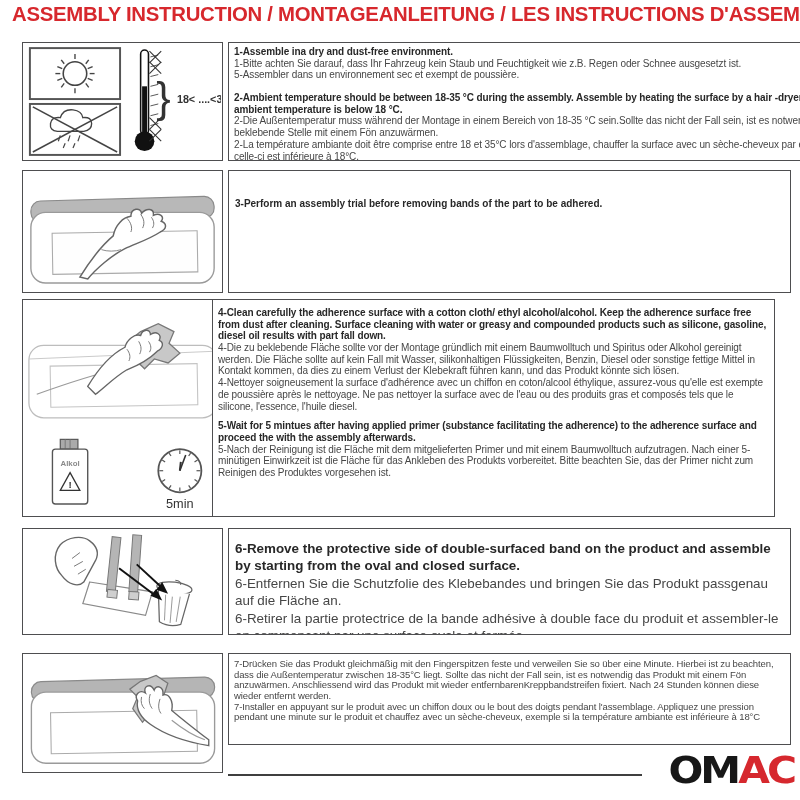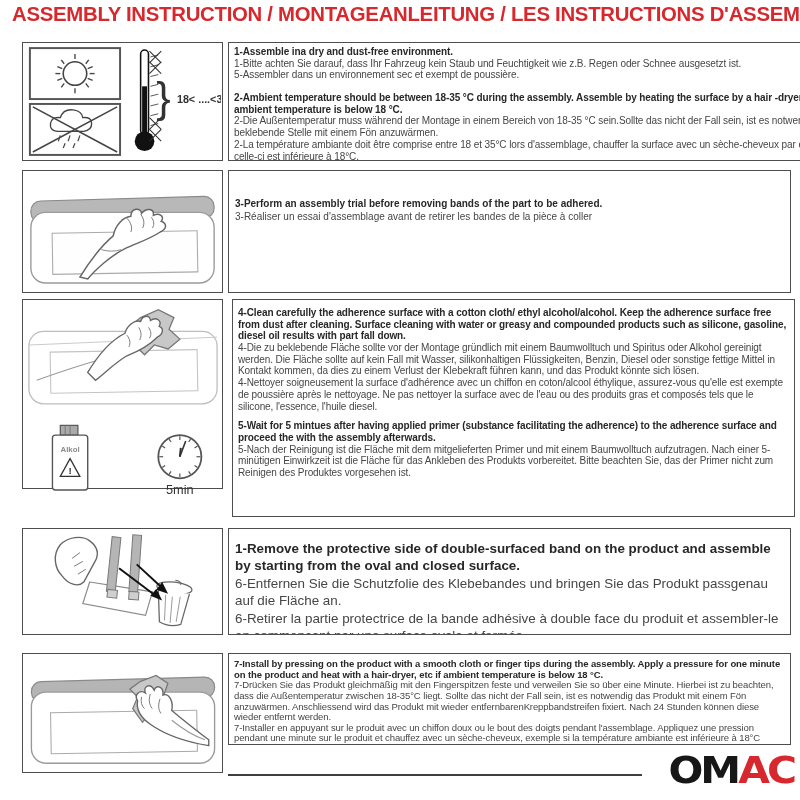--- a/index.html
+++ b/index.html
@@ -120,24 +120,23 @@
       <rect x="6" y="26" width="187" height="22" rx="10" fill="#b8b8b8" stroke="#8a8a8a" stroke-width="1.2" transform="rotate(-1.6 100 37)"></rect>
       <rect x="6" y="40" width="187" height="72" rx="15" fill="#ffffff" stroke="#9a9a9a" stroke-width="1.4"></rect>
       <rect x="28" y="60" width="148" height="42" fill="#fefefe" stroke="#ababab" stroke-width="1.1" transform="rotate(-1 100 80)"></rect>
       <path d="M56,106 C66,90 78,74 90,64 C92,53 100,45 108,44 C108,36 118,34 119,41 C124,35 132,36 131,43 C137,40 143,44 139,49 C145,51 145,57 138,60 C126,68 112,72 102,77 C88,84 72,98 64,108 Z" fill="#ffffff" stroke="#666" stroke-width="1.5"></path>
       <path d="M104,46 C108,50 110,56 108,60 M118,42 C122,47 122,52 120,56 M129,45 C132,49 132,53 130,56" fill="none" stroke="#777" stroke-width="1"></path>
       <path d="M78,78 C84,80 92,80 98,78" fill="none" stroke="#888" stroke-width="1"></path>
     </svg>
   </div>
   <div class="cell txtcell big pad2" style="left:228px;top:170px;width:563px;height:123px;">
     <p class="en">3-Perform an assembly trial before removing bands of the part to be adhered.</p>
-    <p class="fr">3-Réaliser un essai d'assemblage avant de retirer les bandes de la pièce à coller</p>
-  </div>
-
-  <div class="cell imgcell" style="left:22px;top:299px;width:201px;height:190px;">
+  </div>
+
+  <div class="cell imgcell" style="left:22px;top:299px;width:201px;height:218px;">
     <svg width="196" height="212" viewBox="0 0 200 216">
       <rect x="4" y="44" width="192" height="74" rx="15" fill="#fff" stroke="#bdbdbd" stroke-width="1.3"></rect>
       <path d="M4,58 L196,50" stroke="#c9c9c9" stroke-width="1"></path>
       <rect x="26" y="64" width="150" height="42" fill="#fff" stroke="#c4c4c4" stroke-width="1.1" transform="rotate(-1 100 85)"></rect>
       <path d="M12,94 C40,84 70,74 96,68" fill="none" stroke="#9a9a9a" stroke-width="1.2"></path>
       <polygon points="118,30 136,22 152,30 147,42 158,52 146,62 132,58 122,68 110,56 117,44 108,38" fill="#c8c8c8" stroke="#777" stroke-width="1.3"></polygon>
       <path d="M64,86 C76,66 90,52 102,46 C104,38 112,32 118,34 C120,27 128,27 128,33 C134,29 140,33 137,39 C142,41 141,47 135,50 C126,59 114,65 104,69 C92,76 80,88 72,94 Z" fill="#ffffff" stroke="#666" stroke-width="1.4"></path>
       <path d="M104,48 C107,52 108,56 106,60 M116,40 C119,45 119,49 117,53 M126,40 C129,44 129,48 127,51" fill="none" stroke="#777" stroke-width="1"></path>
 
       <g>
@@ -165,21 +164,21 @@
             <line x1="173" y1="181" x2="176" y2="183"></line>
           <line x1="176" y1="161" x2="173" y2="163"></line>
             <line x1="143" y1="181" x2="140" y2="183"></line>
         </g>
         <line x1="158" y1="172" x2="164" y2="156" stroke="#333" stroke-width="1.6"></line>
         <line x1="158" y1="172" x2="159" y2="163" stroke="#333" stroke-width="2"></line>
         <text x="158" y="210" font-size="13" fill="#333" text-anchor="middle">5min</text>
       </g>
     </svg>
   </div>
-  <div class="cell txtcell small pad3" style="left:232px;top:299px;width:563px;height:218px;">
+  <div class="cell txtcell small pad3" style="left:212px;top:299px;width:563px;height:218px;">
     <p class="en">4-Clean carefully the adherence surface with a cotton cloth/ ethyl alcohol/alcohol. Keep the adherence surface free from dust after cleaning. Surface cleaning with water or greasy and compounded products such as silicone, gasoline, diesel oil results with part fall down.</p>
     <p class="de">4-Die zu beklebende Fläche sollte vor der Montage gründlich mit einem Baumwolltuch und Spiritus oder Alkohol gereinigt werden. Die Fläche sollte auf kein Fall mit Wasser, silikonhaltigen Flüssigkeiten, Benzin, Diesel oder sonstige fettige Mittel in Kontakt kommen, da dies zu einem Verlust der Klebekraft führen kann, und das Produkt könnte sich lösen.</p>
     <p class="fr">4-Nettoyer soigneusement la surface d'adhérence avec un chiffon en coton/alcool éthylique, assurez-vous qu'elle est exempte de poussière après le nettoyage. Ne pas nettoyer la surface avec de l'eau ou des produits gras et composés tels que le silicone, l'essence, l'huile diesel.</p>
     <div class="gap-s"></div>
     <p class="en">5-Wait for 5 mintues after having applied primer (substance facilitating the adherence) to the adherence surface and proceed the with the assembly afterwards.</p>
     <p class="de">5-Nach der Reinigung ist die Fläche mit dem mitgelieferten Primer und mit einem Baumwolltuch aufzutragen. Nach einer 5-minütigen Einwirkzeit ist die Fläche für das Ankleben des Produkts vorbereitet. Bitte beachten Sie, das der Primer nicht zum Reinigen des Produktes vorgesehen ist.</p>
   </div>
 
   <div class="cell imgcell" style="left:22px;top:528px;width:201px;height:107px;">
     <svg width="196" height="102" viewBox="0 0 200 104">
@@ -203,38 +202,37 @@
       </g>
       <g>
         <line x1="96" y1="38" x2="136" y2="68" stroke="#111" stroke-width="2"></line>
         <polygon points="140,71 128,66 134,59" fill="#111"></polygon>
         <line x1="114" y1="34" x2="142" y2="60" stroke="#111" stroke-width="2"></line>
         <polygon points="146,64 134,60 140,52" fill="#111"></polygon>
       </g>
     </svg>
   </div>
   <div class="cell txtcell mid pad4" style="left:228px;top:528px;width:563px;height:107px;">
-    <p class="en">1-Remove the protective side of double-surfaced band on the product and assemble by starting from the oval and closed surface.</p>
+    <p class="en">6-Remove the protective side of double-surfaced band on the product and assemble by starting from the oval and closed surface.</p>
     <p class="de">6-Entfernen Sie die Schutzfolie des Klebebandes und bringen Sie das Produkt passgenau auf die Fläche an.</p>
     <p class="fr">6-Retirer la partie protectrice de la bande adhésive à double face du produit et assembler-le en commençant par une surface ovale et fermée.</p>
   </div>
 
   <div class="cell imgcell" style="left:22px;top:653px;width:201px;height:120px;">
     <svg width="196" height="115" viewBox="0 0 200 118">
       <rect x="6" y="24" width="188" height="21" rx="10" fill="#b5b5b5" stroke="#8a8a8a" stroke-width="1.2" transform="rotate(-1.6 100 34)"></rect>
       <rect x="6" y="37" width="188" height="73" rx="15" fill="#fff" stroke="#9a9a9a" stroke-width="1.4"></rect>
       <rect x="26" y="57" width="150" height="42" fill="#fff" stroke="#ababab" stroke-width="1.1" transform="rotate(-1 100 78)"></rect>
       <polygon points="118,26 134,20 146,28 142,40 150,50 140,62 128,58 120,68 110,54 115,42 107,34" fill="#c8c8c8" stroke="#777" stroke-width="1.3"></polygon>
       <path d="M188,86 C172,74 160,64 150,56 C152,46 147,38 141,40 C142,31 134,29 132,35 C128,27 120,31 123,38 C117,34 111,40 115,46 C113,55 119,64 128,70 C142,80 164,88 188,92 Z" fill="#fff" stroke="#666" stroke-width="1.4"></path>
       <path d="M138,44 C136,50 136,55 139,59 M128,39 C126,45 127,50 130,54 M119,42 C118,47 119,51 122,54" fill="none" stroke="#777" stroke-width="1"></path>
       <path d="M150,66 C160,74 172,82 184,86" fill="none" stroke="#9a9a9a" stroke-width="1.2"></path>
     </svg>
   </div>
   <div class="cell txtcell tiny pad5" style="left:228px;top:653px;width:563px;height:92px;">
-    <p class="en">7-Install by pressing on the product with a smooth cloth or finger tips during the assembly. Apply a pressure for one minute on the product and heat with a hair-dryer, etc if ambient temperature is below 18 °C.</p>
     <p class="de">7-Drücken Sie das Produkt gleichmäßig mit den Fingerspitzen feste und verweilen Sie so über eine Minute. Hierbei ist zu beachten, dass die Außentemperatur zwischen 18-35°C liegt. Sollte das nicht der Fall sein, ist es notwendig das Produkt mit einem Fön anzuwärmen. Anschliessend wird das Produkt mit wieder entfernbarenKreppbandstreifen fixiert. Nach 24 Stunden können diese wieder entfernt werden.</p>
     <p class="fr">7-Installer en appuyant sur le produit avec un chiffon doux ou le bout des doigts pendant l'assemblage. Appliquez une pression pendant une minute sur le produit et chauffez avec un sèche-cheveux, exemple si la température ambiante est inférieure à 18°C</p>
   </div>
 
   <div class="footer-rule"></div>
   <div class="logo">
     <span class="lb">OM</span><span class="lr">AC</span>
   </div>
 
 </div>

